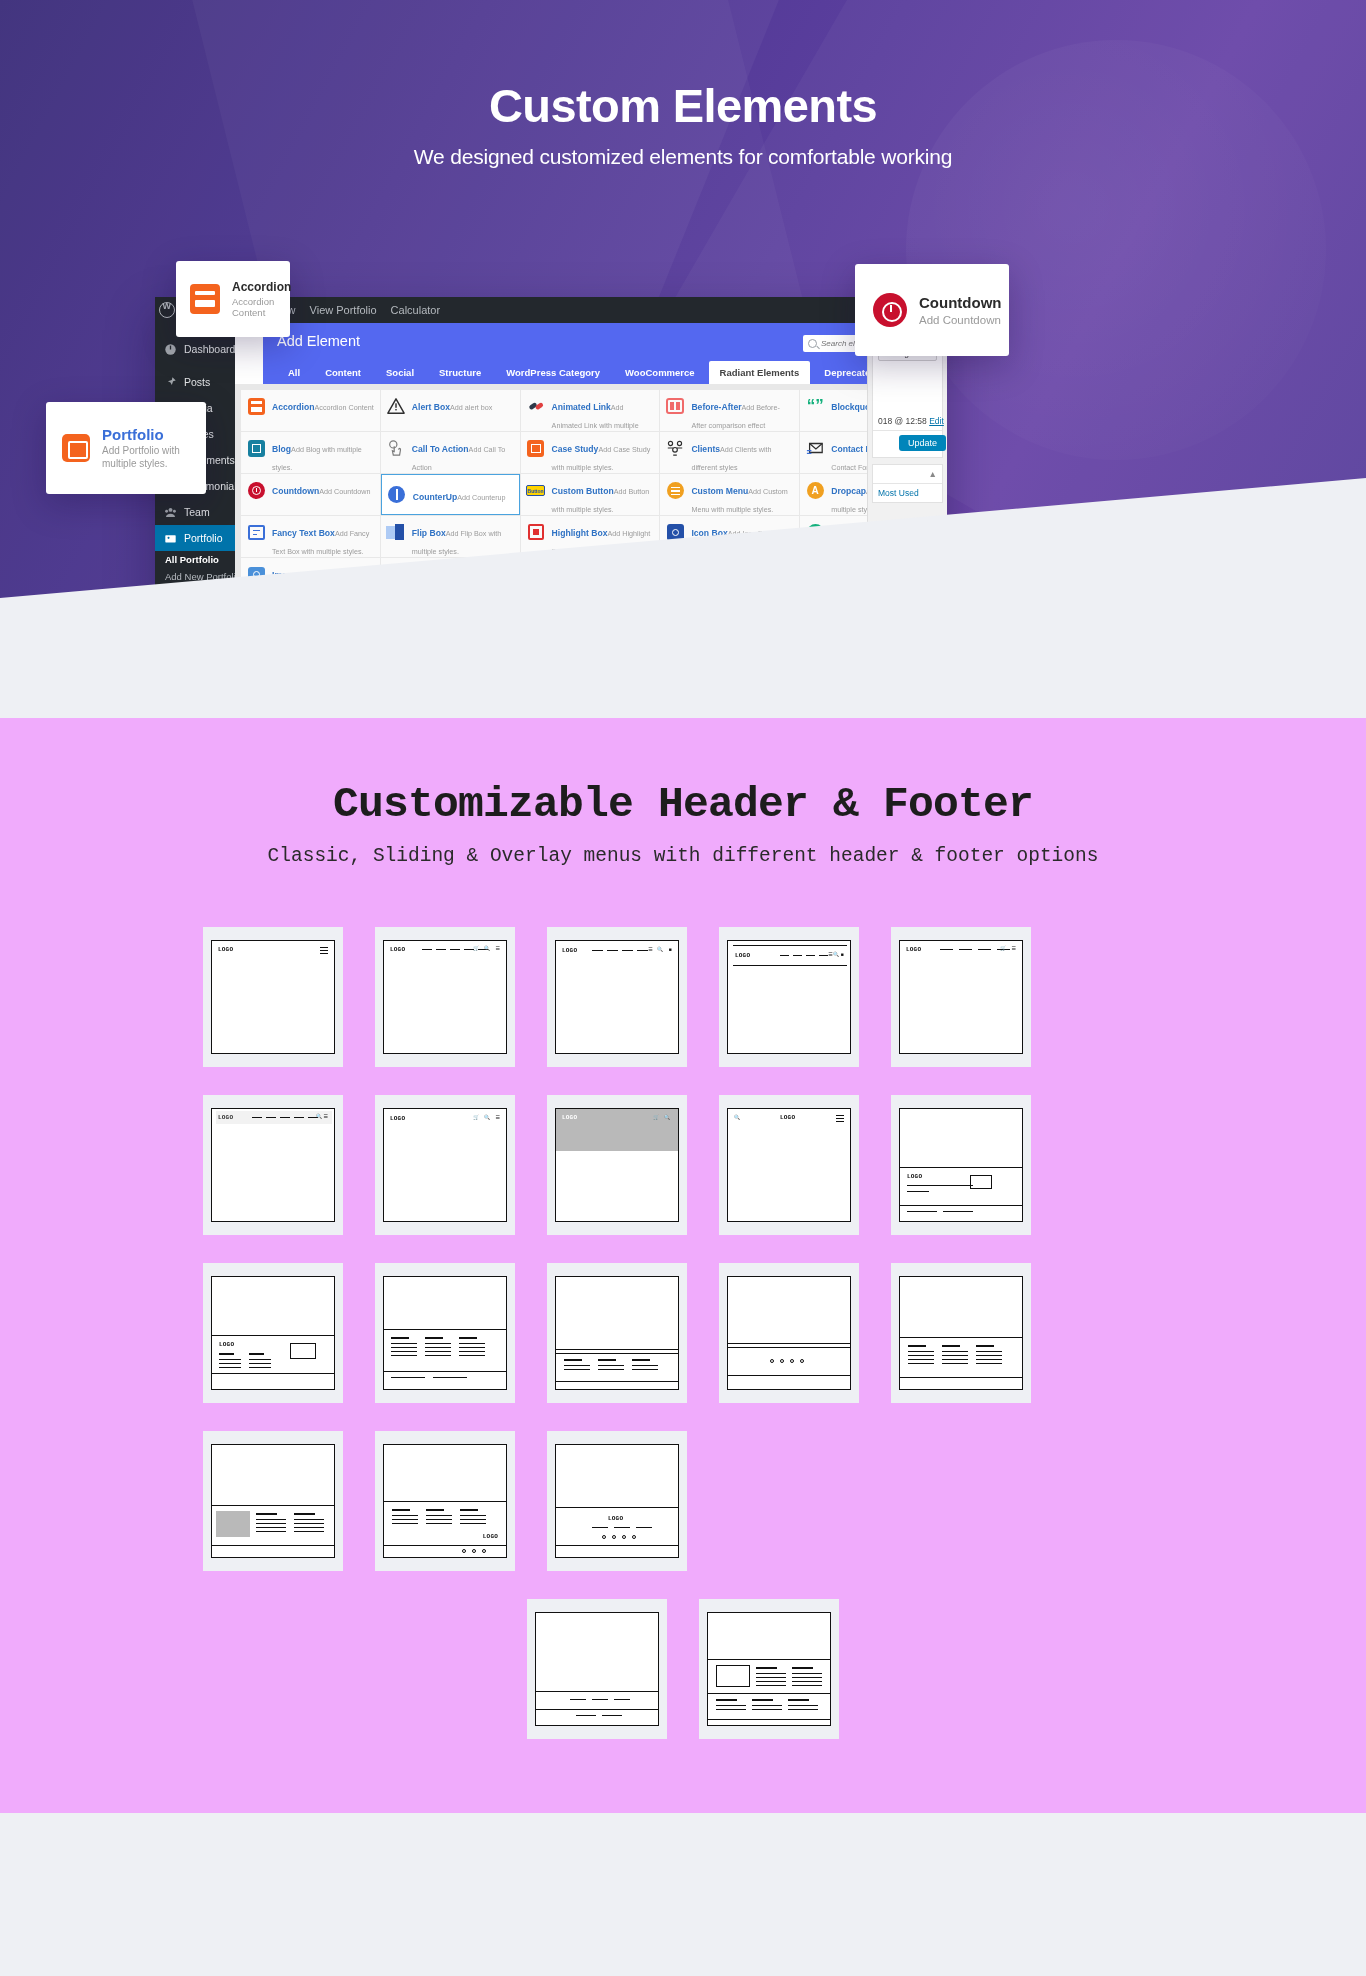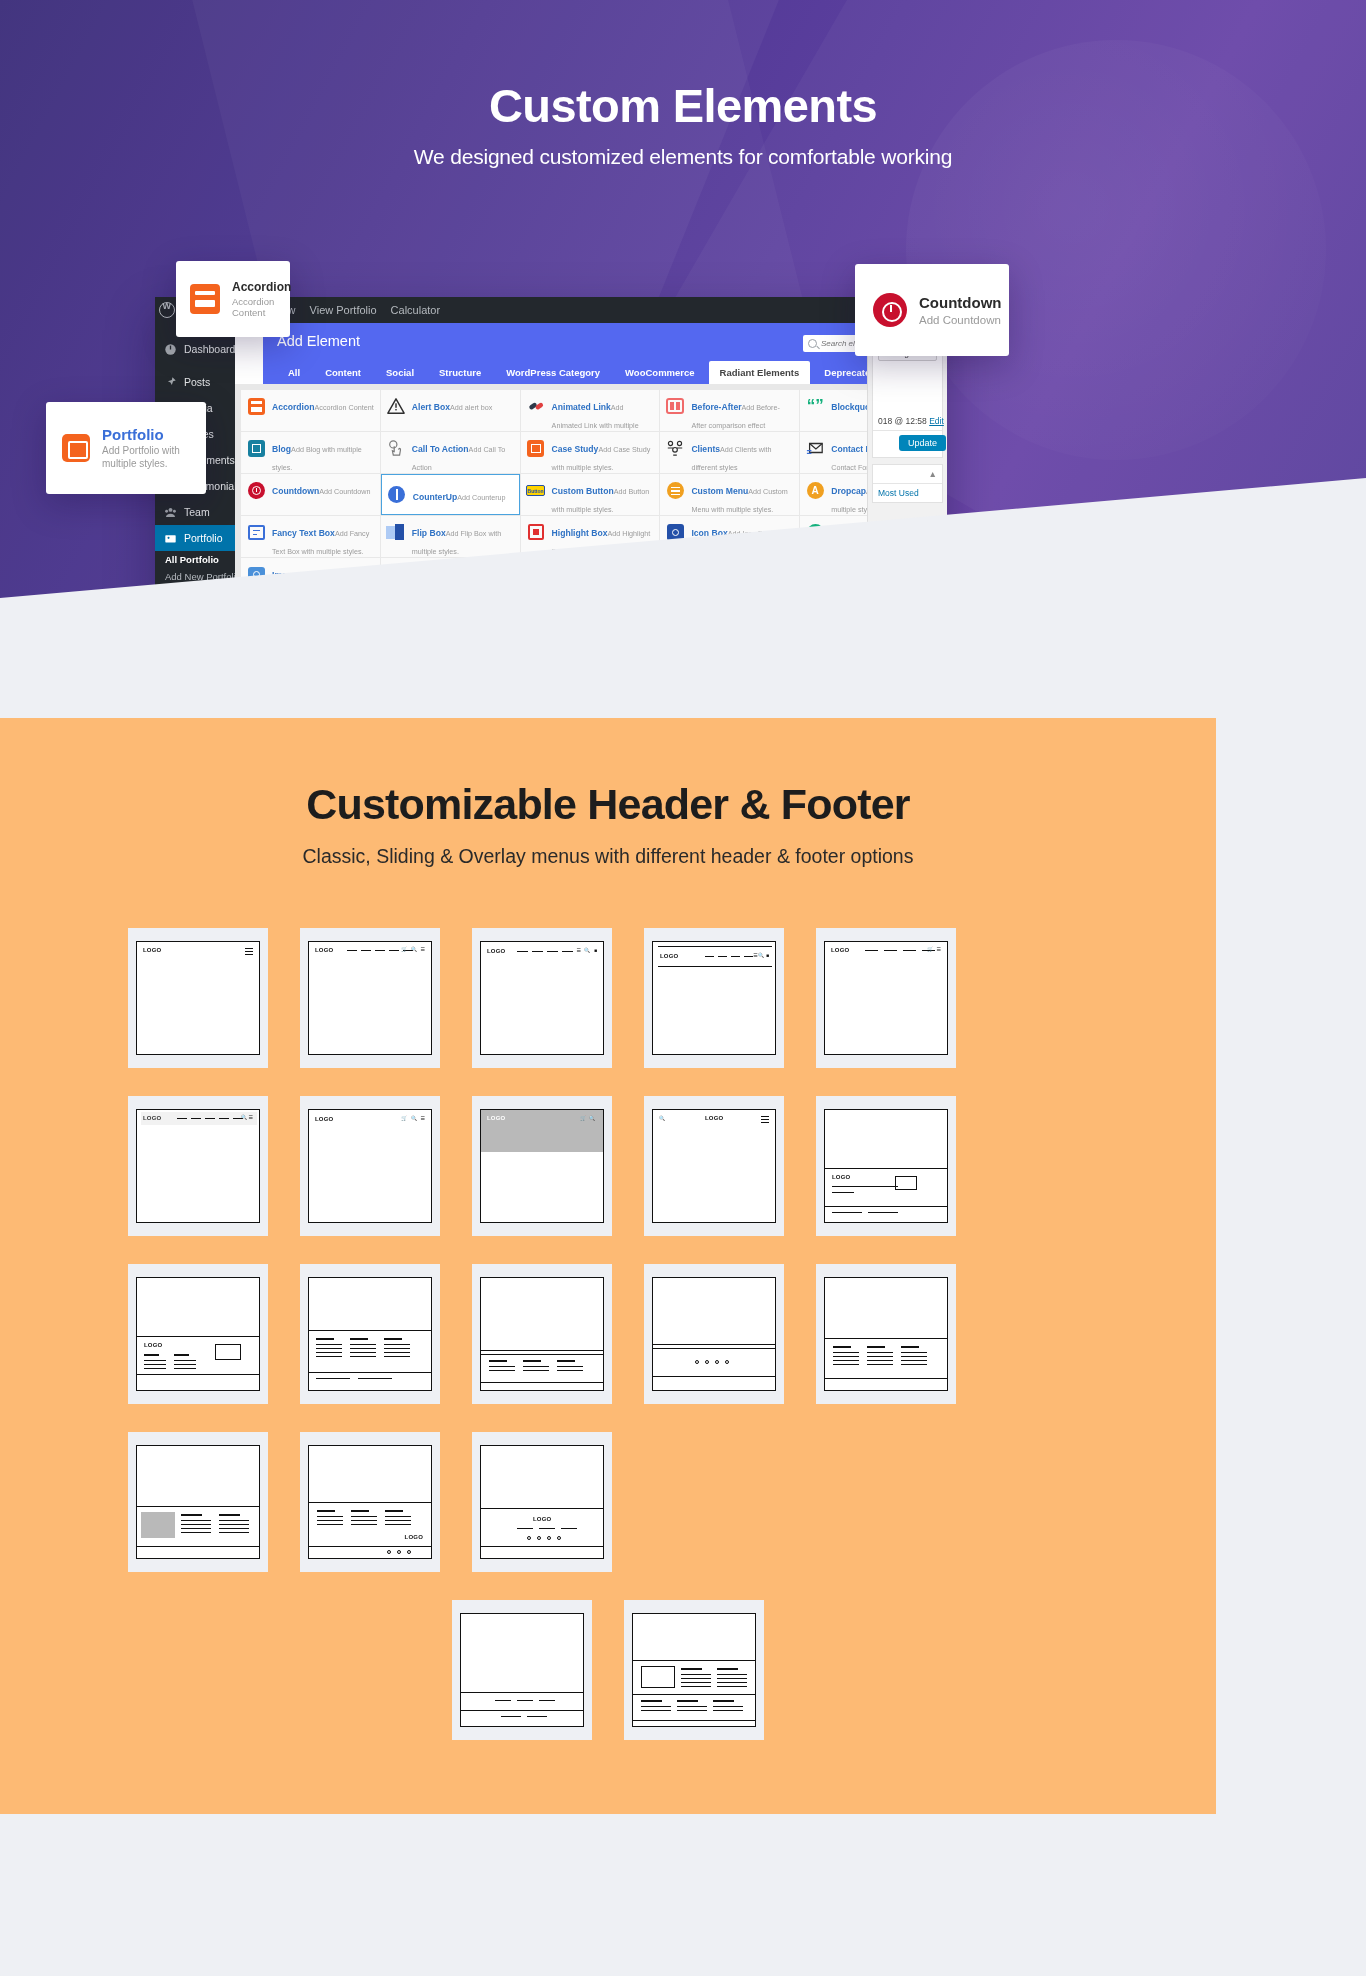--- a/index.html
+++ b/index.html
@@ -162,21 +162,21 @@
   }
   .pub-box { background:#fff; border:1px solid #e1e1e1; margin:6px 4px; }
   .pub-line { font-size:8.5px; color:#444; padding:4px 5px; white-space:nowrap; }
   .pub-preview { font-size:8.5px; color:#333; border:1px solid #cfcfcf; border-radius:2px; padding:2px 5px; background:#f7f7f7; display:inline-block; margin:5px;}
   .pub-update { background:#0085ba; color:#fff; font-size:9px; border-radius:3px; padding:3px 9px; display:inline-block; margin:4px 5px 6px 26px;}
   .pub-edit { color:#0073aa; text-decoration:underline; }
   .pub-mostused { color:#0073aa; font-size:8.5px; padding:4px 5px; }
   .pub-sep { height:1px; background:#e5e5e5; }
 
   
-  .sec2 { width:1216px; background:#fdba74; padding-top: 62px; padding-bottom: 74px; }
+  .sec2 { width:1366px; background:#f0abfc; padding-top: 62px; padding-bottom: 74px; font-family: Liberation Mono, monospace; }
   .sec2 h2 { text-align:center; font-size:43px; font-weight:bold; color:#1d1d1d; letter-spacing:-0.8px;}
   .sec2 p.sub { text-align:center; font-size:19.5px; color:#2a2a2a; margin-top:16px; font-weight:400;}
 
   .thumbs { width: 960px; margin: 60px auto 0 auto; display:flex; flex-wrap:wrap; gap:28px 32px; justify-content:flex-start;}
   .thumb-cell { width: 140px; height: 140px; background:#eef0f4; display:flex; align-items:center; justify-content:center;}
   .thumb-box { width:124px; height:114px; background:#fff; border:1.5px solid #111; position:relative; overflow:hidden;}
   .tb-logo { position:absolute; font-size:6px; font-weight:bold; color:#111; letter-spacing:0.2px;}
   .tb-line { position:absolute; background:#111; }
   .tb-gray { position:absolute; background:#b9b9b9; }
   .tb-box  { position:absolute; border:1px solid #111; }

